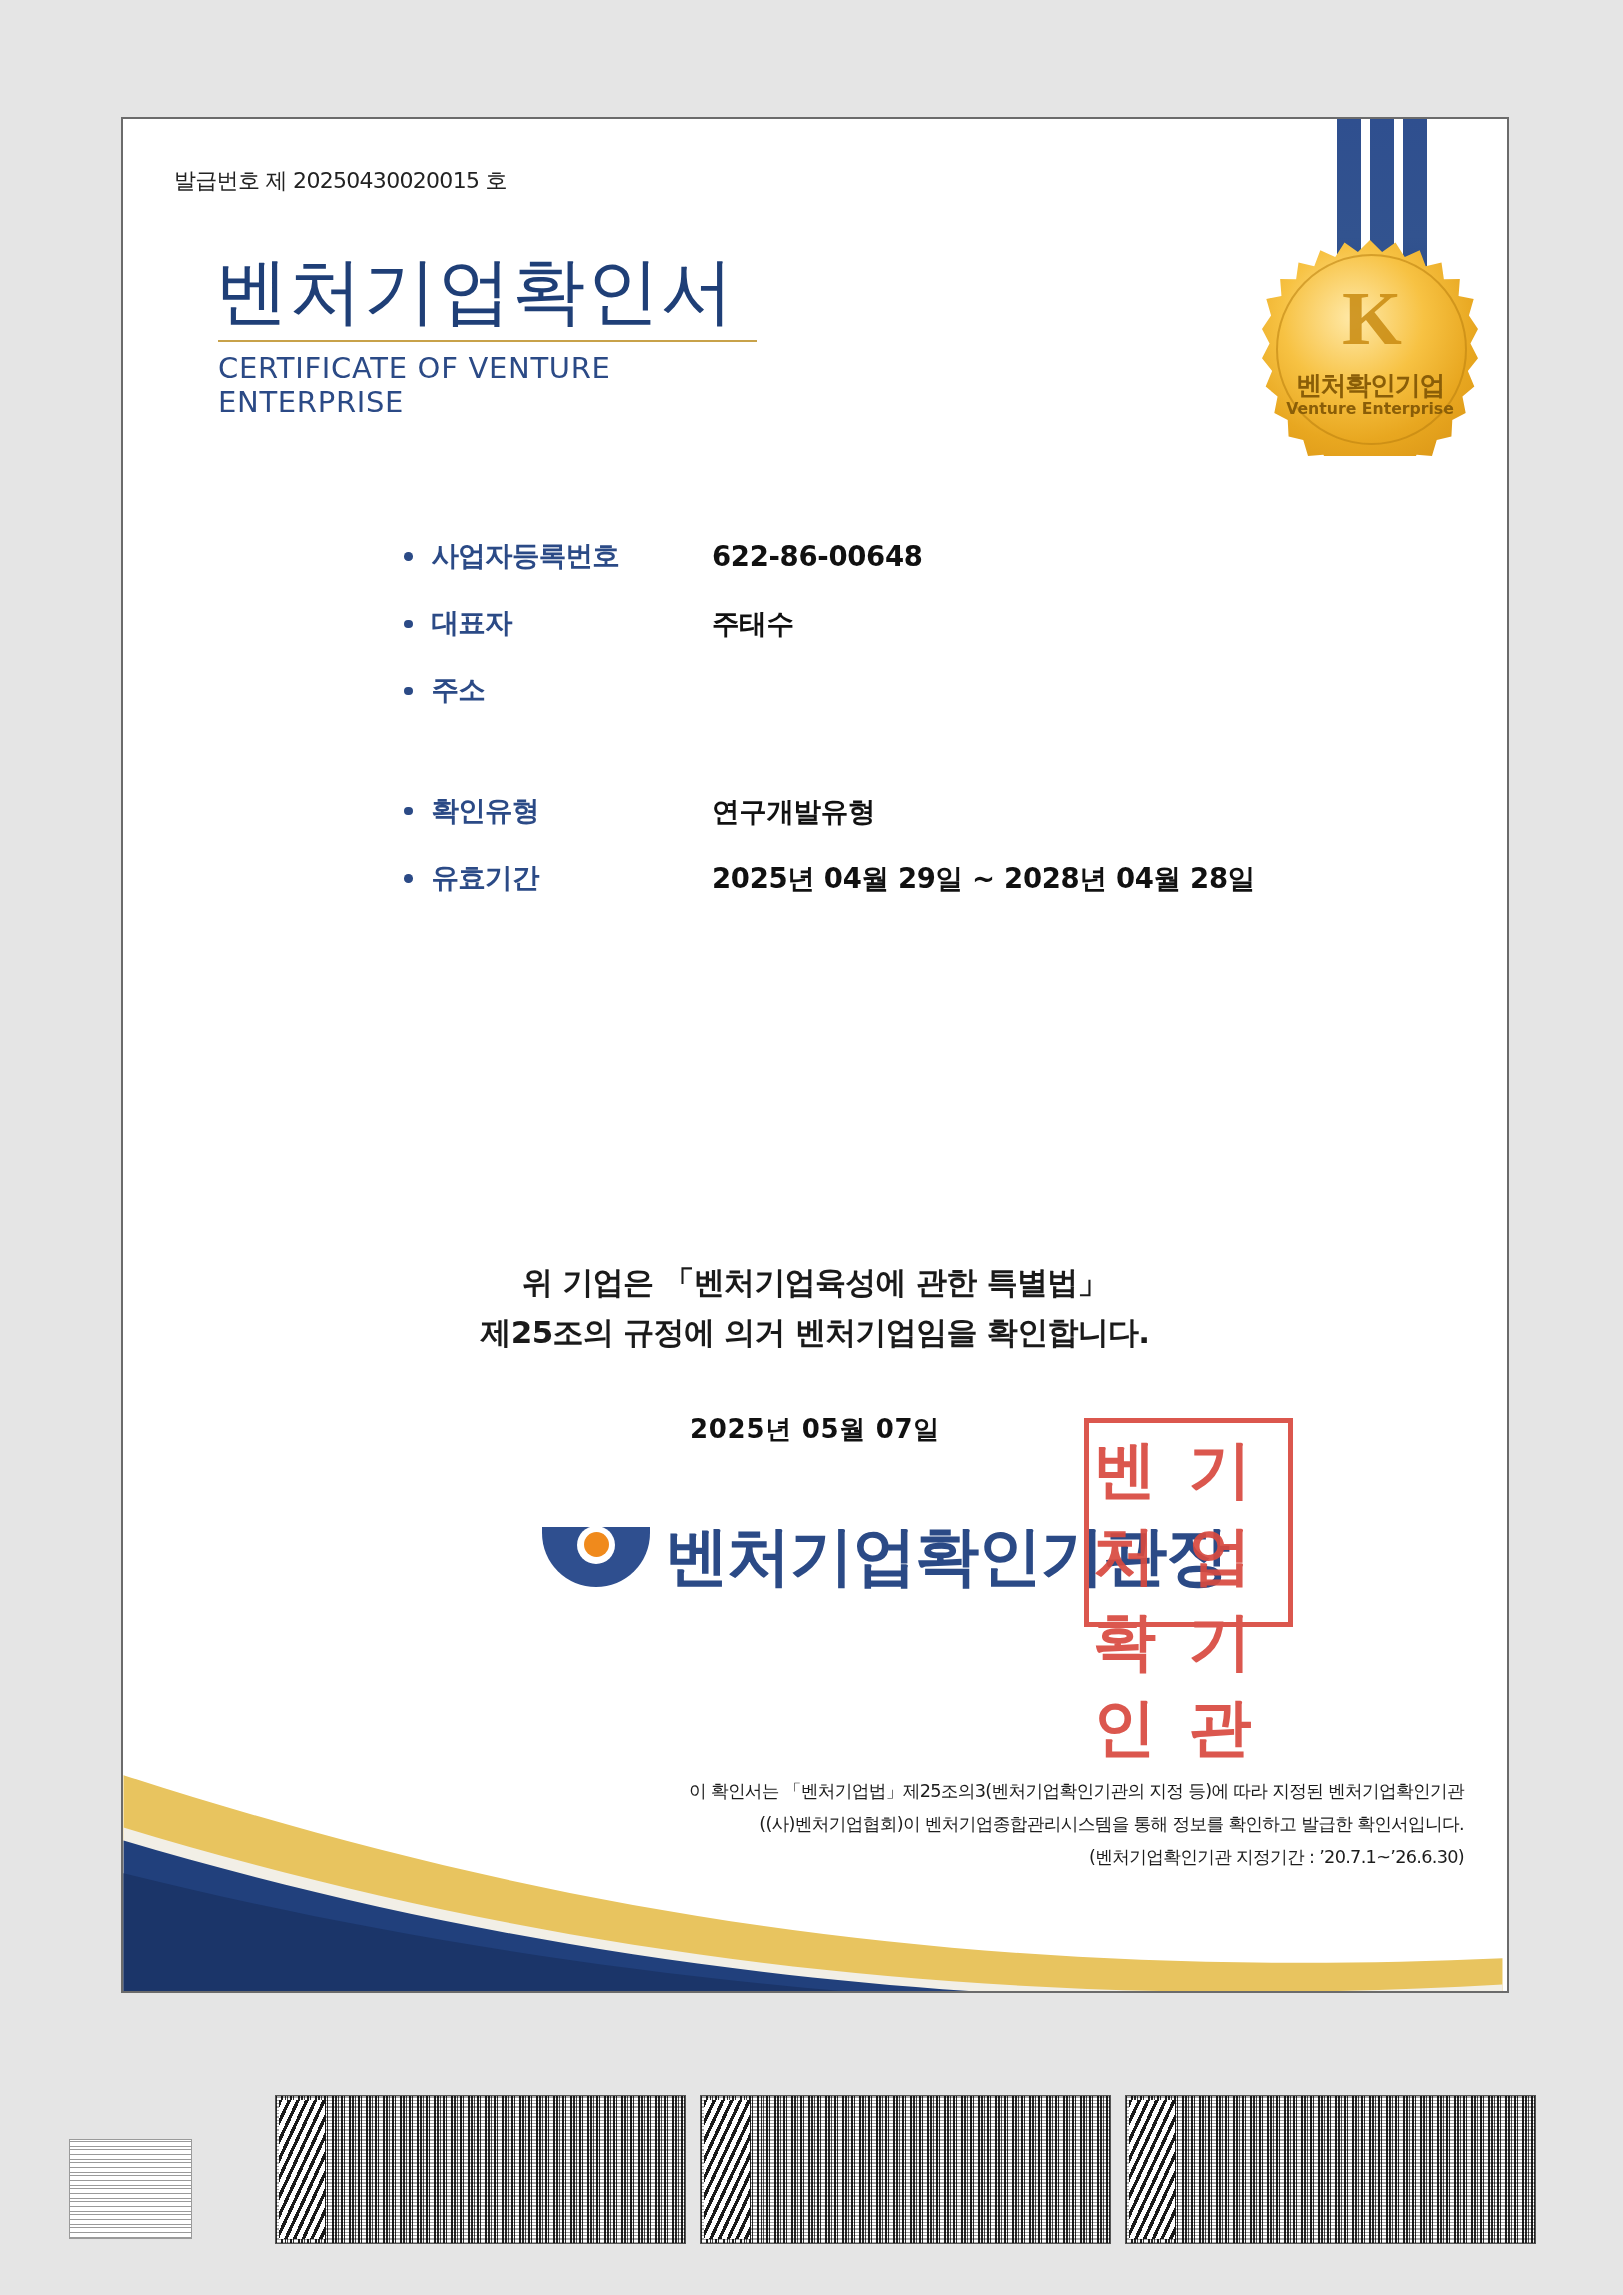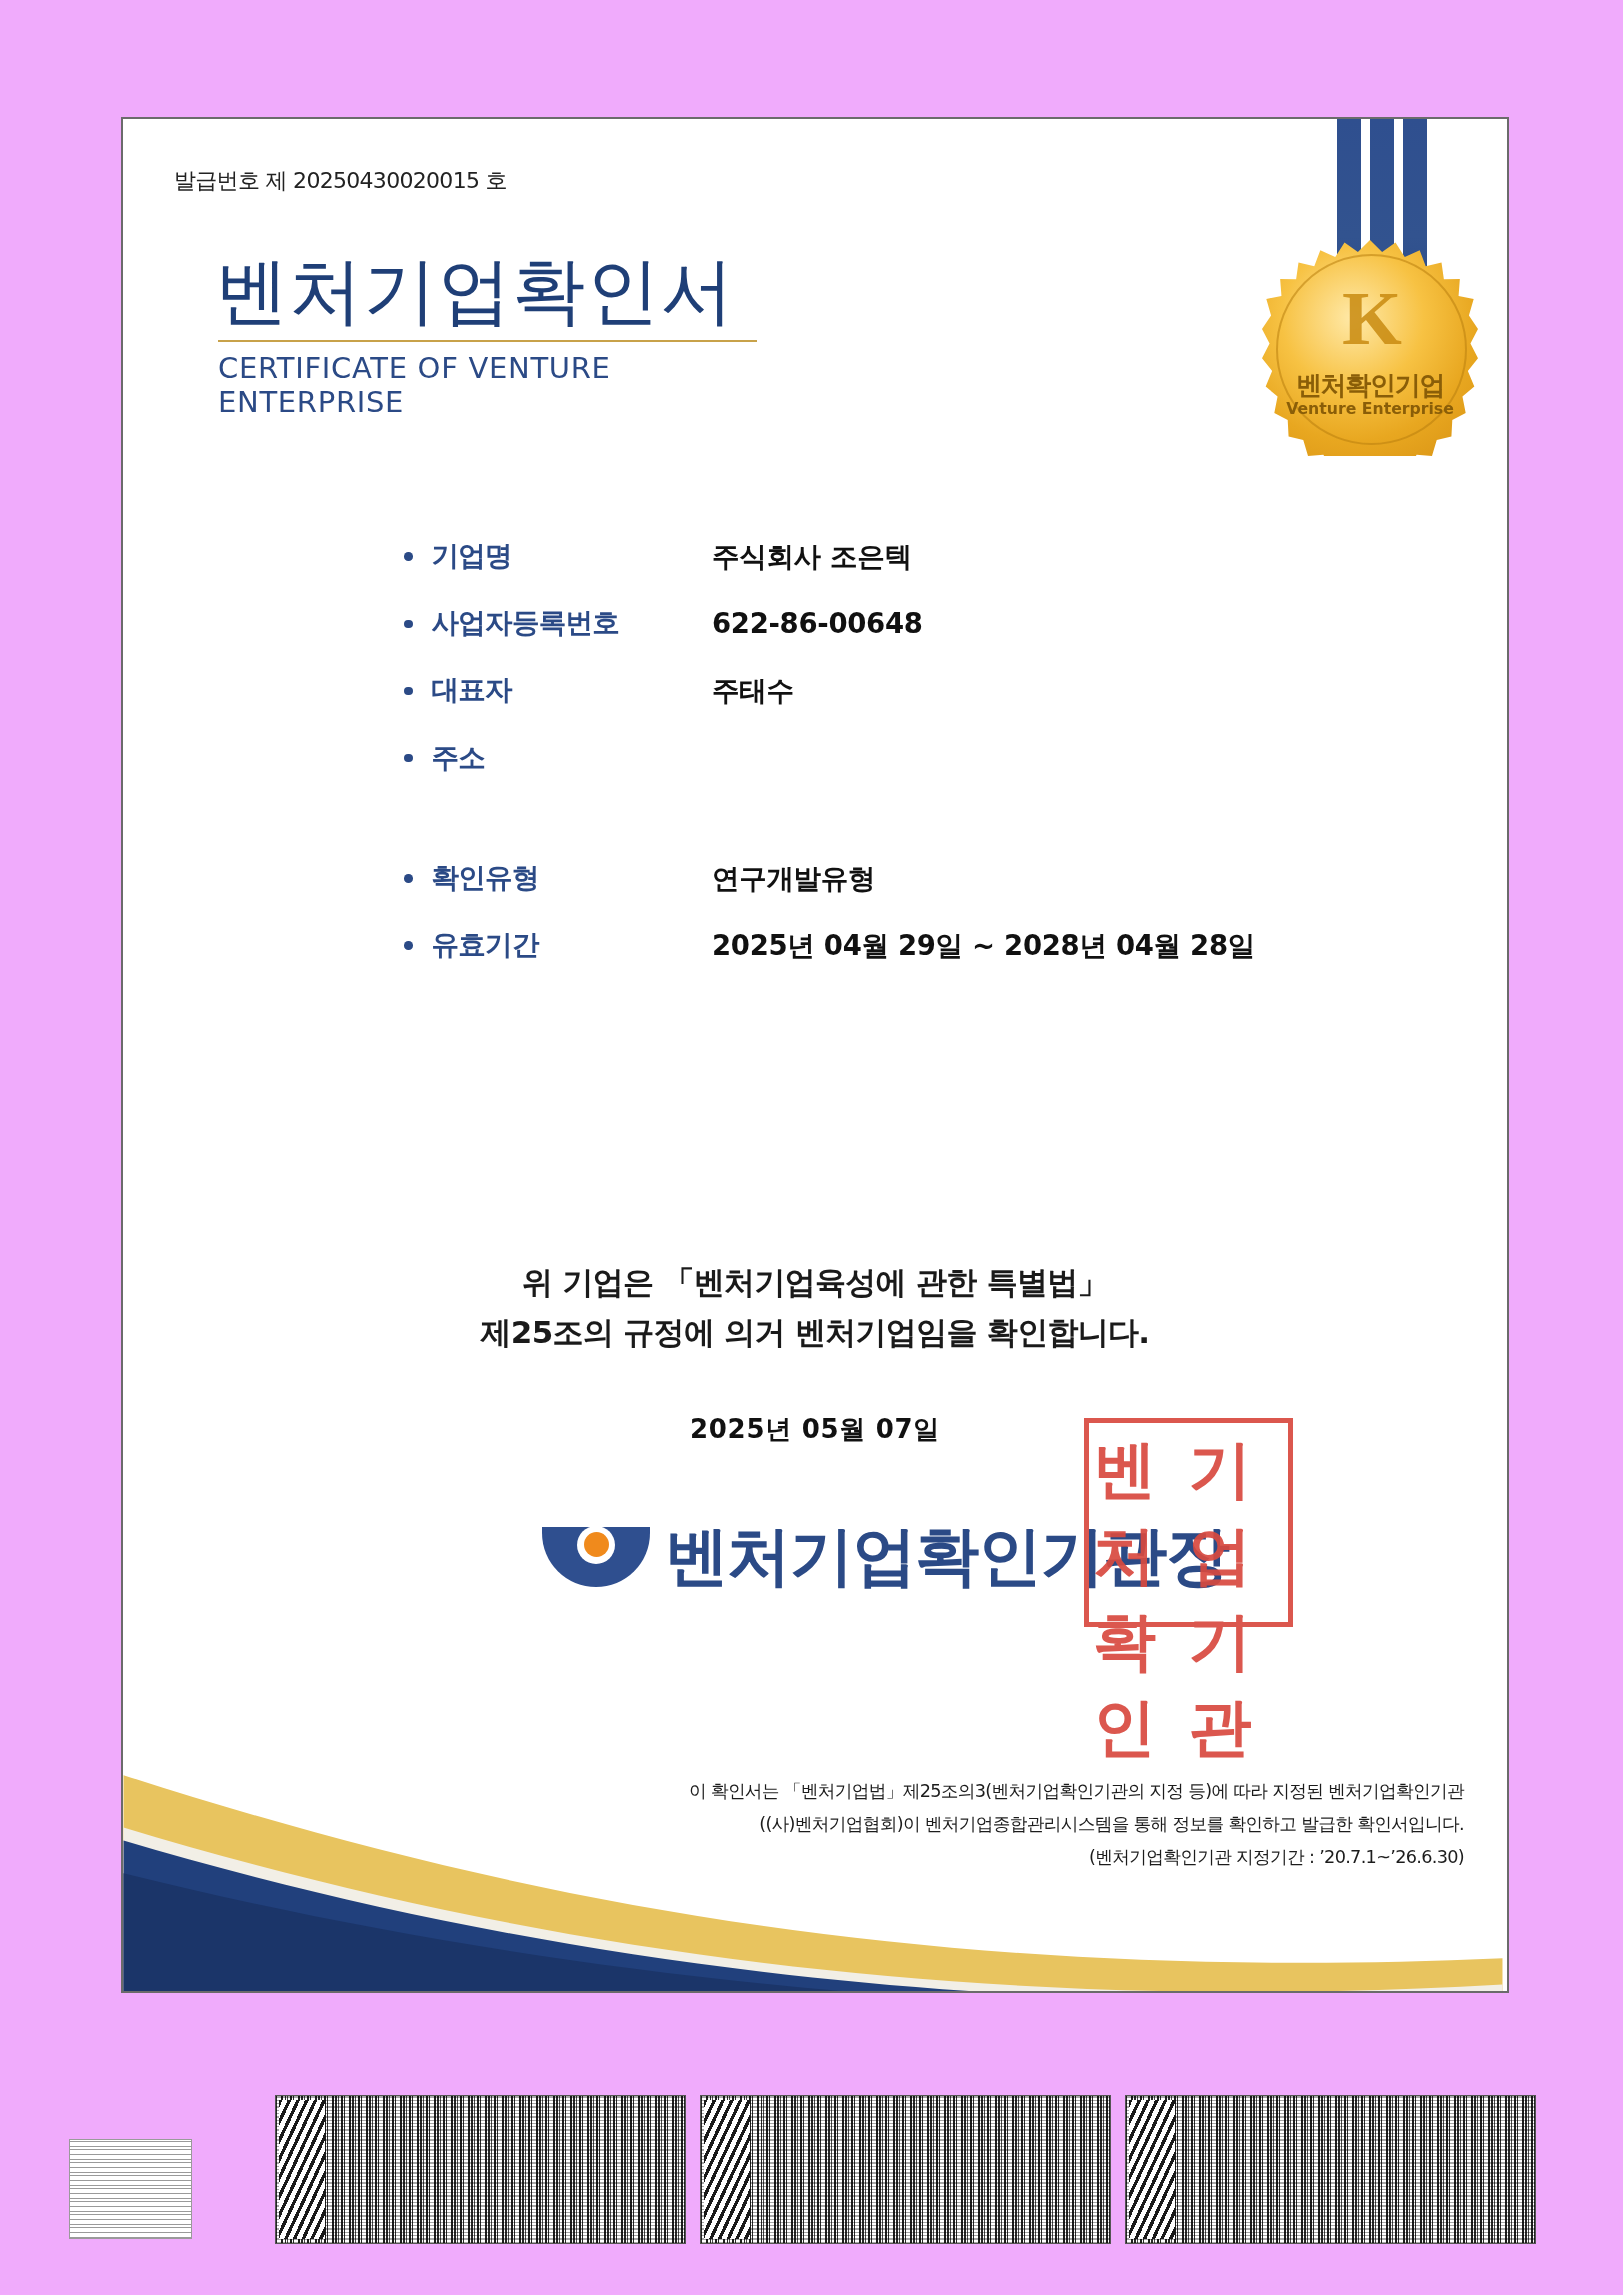--- a/index.html
+++ b/index.html
@@ -15,21 +15,21 @@
     position: relative;
     overflow: hidden;
   }
 
   
   .page {
     position: absolute;
     left: 0; top: 0;
     width: 1623px;
     height: 2295px;
-    background: #f0abfc;
+    background: #e5e5e5;
   }
 
   .cert-card {
     position: absolute;
     left: 121px;
     top: 117px;
     width: 1384px;
     height: 1872px;
     background: #ffffff;
     border: 2px solid #6b6b6b;
@@ -380,25 +380,20 @@
       <div class="kr">벤처확인기업</div>
       <div class="en">Venture Enterprise</div>
     </div>
 
     <div class="title-kr">벤처기업확인서</div>
     <div class="title-rule"></div>
     <div class="title-en">CERTIFICATE OF VENTURE ENTERPRISE</div>
 
     <div class="fields">
 
-      <div class="field-row">
-        <span class="bullet"></span>
-        <span class="field-label">기업명</span>
-        <span class="field-value">주식회사 조은텍</span>
-      </div>
 
       <div class="field-row">
         <span class="bullet"></span>
         <span class="field-label">사업자등록번호</span>
         <span class="field-value">622-86-00648</span>
       </div>
 
       <div class="field-row">
         <span class="bullet"></span>
         <span class="field-label">대표자</span>

